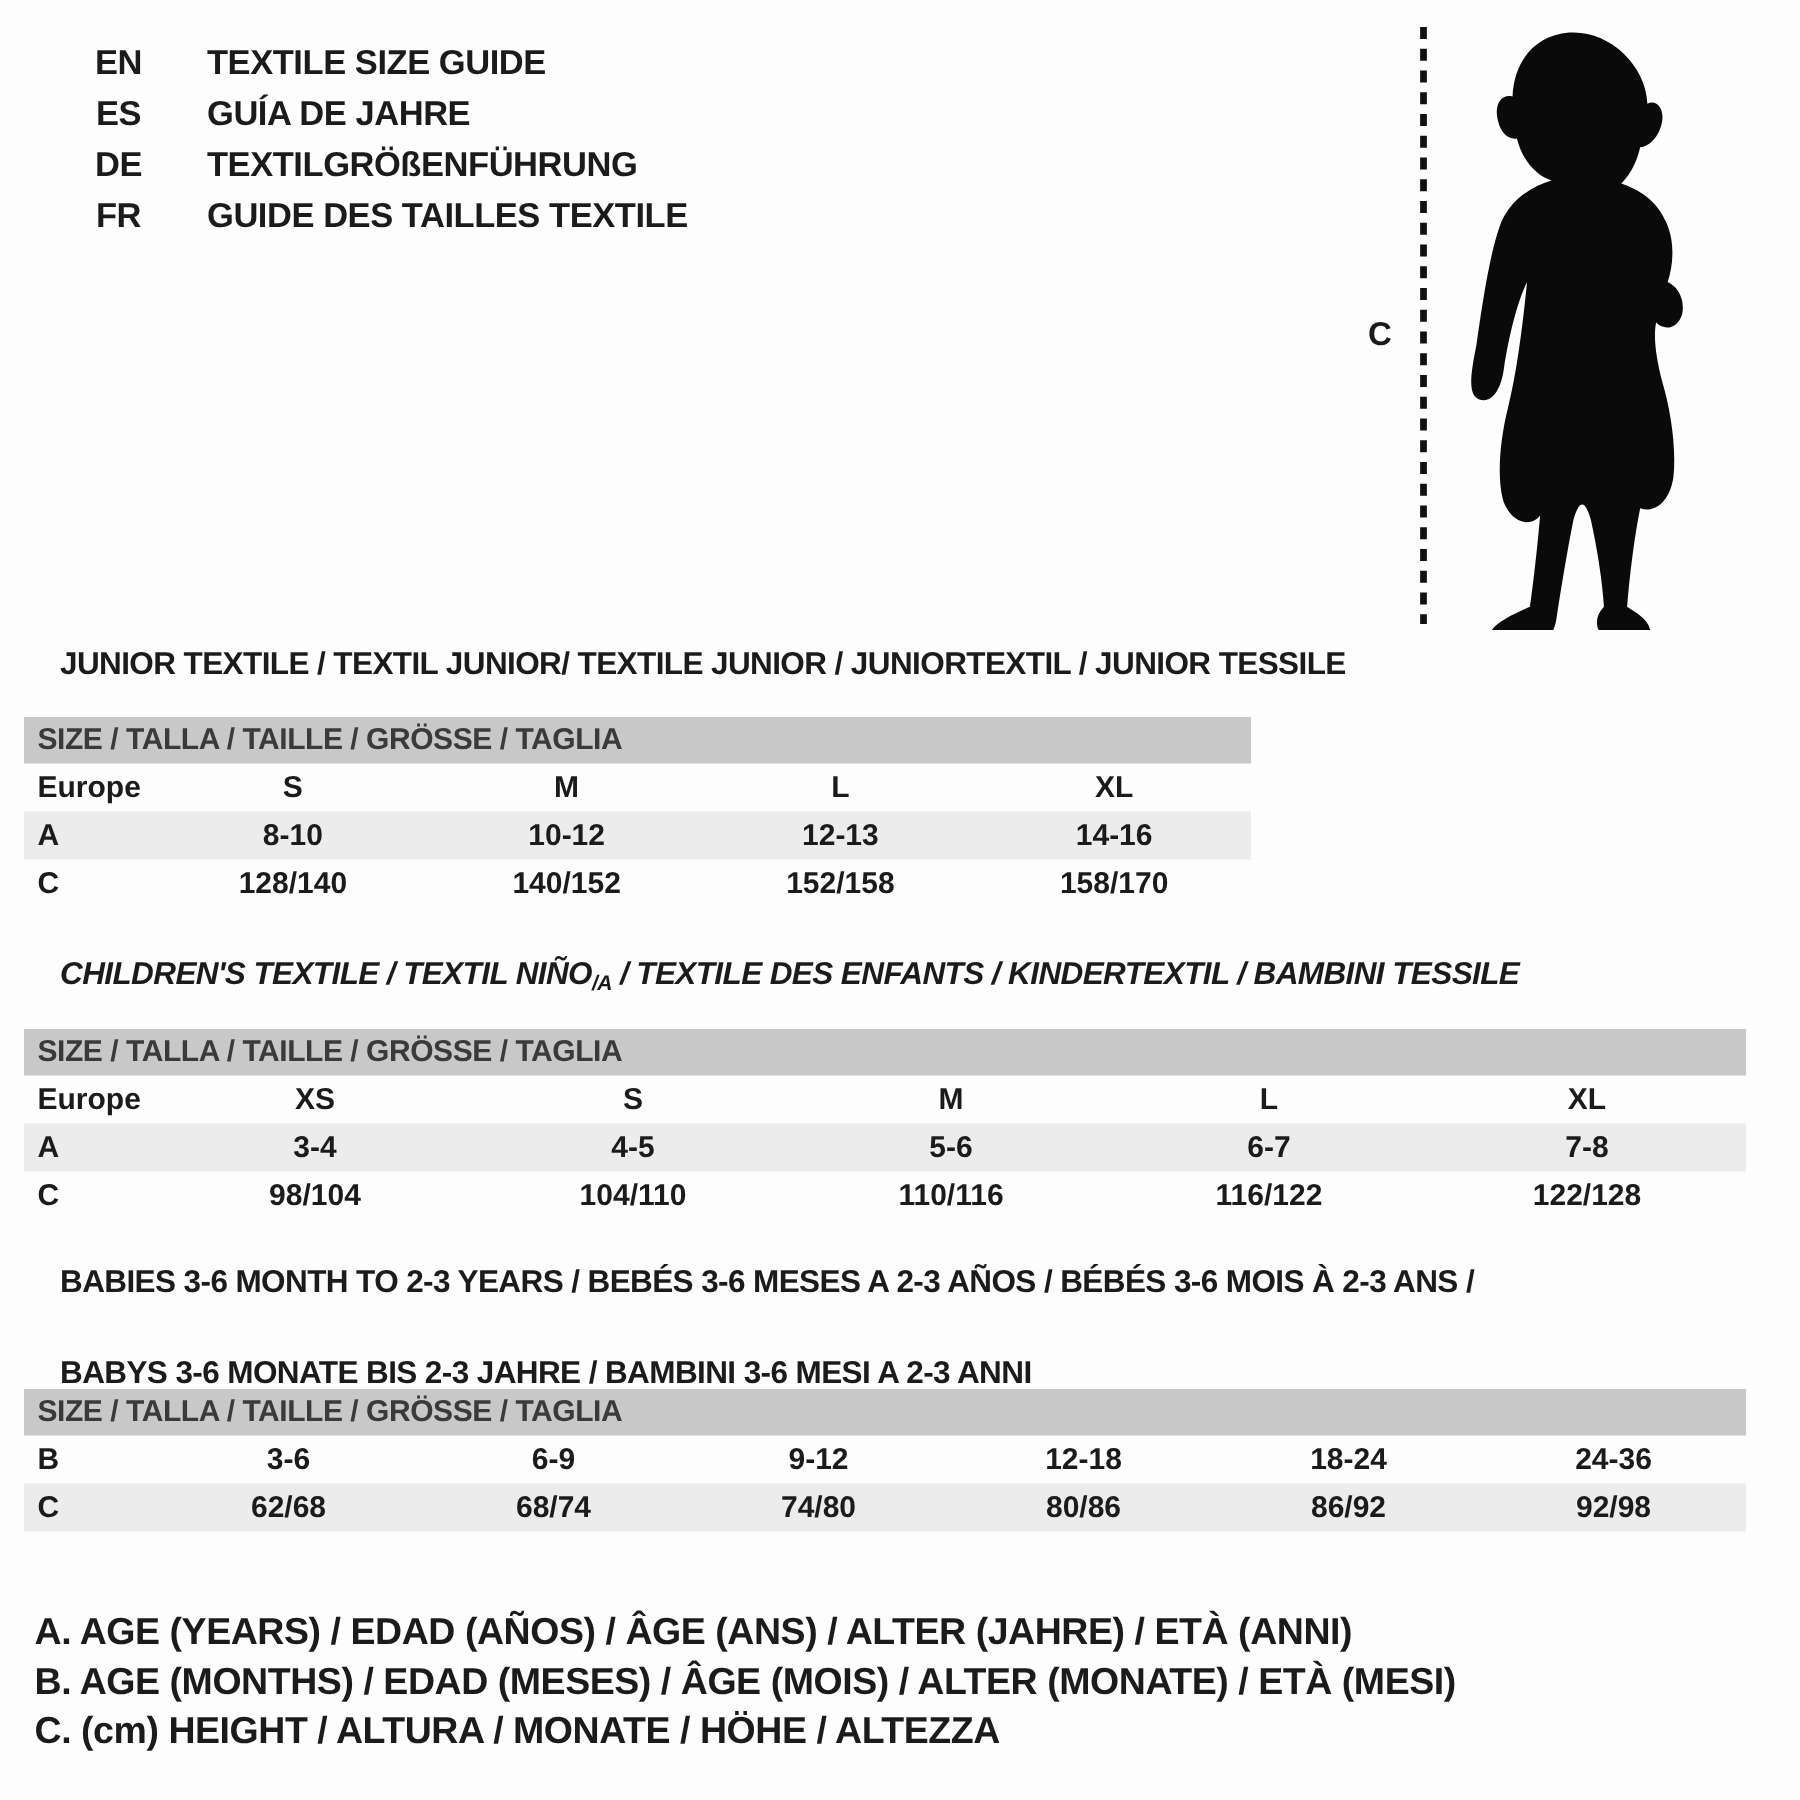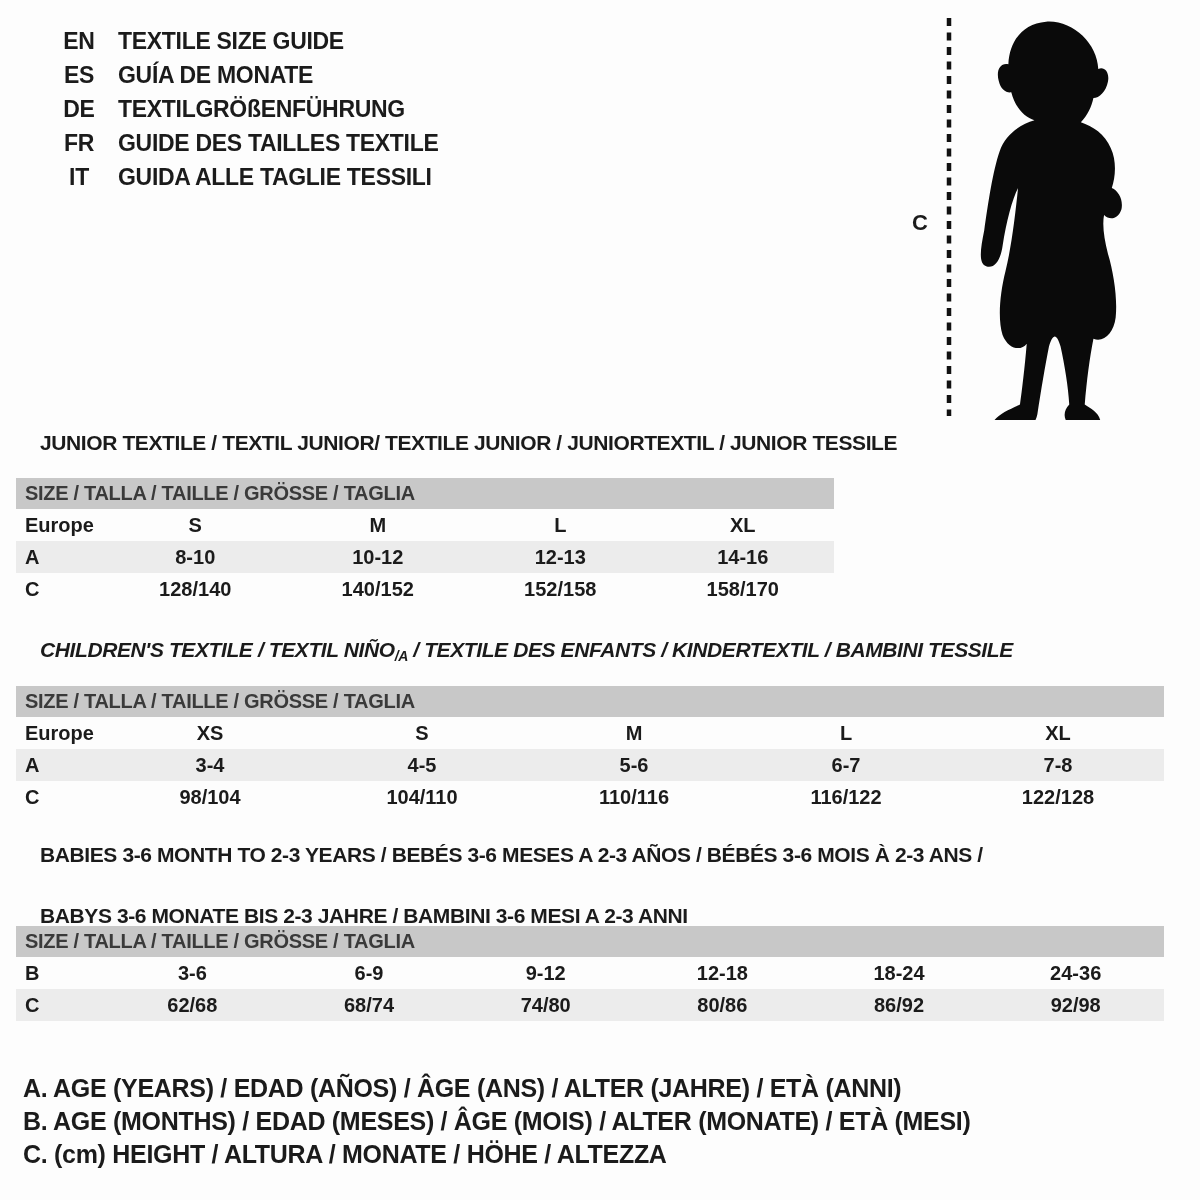--- a/index.html
+++ b/index.html
@@ -9,21 +9,21 @@
     font-family: "Liberation Sans", sans-serif;
     font-weight: 700;
     color: #1b1b1b;
     position: relative;
     overflow: hidden;
   }
   
   .lang-block { position: absolute; left: 40px; top: 24px; text-align: center; }
   .lang-row { display: flex; font-size: 23px; line-height: 34px; letter-spacing: -0.3px; }
   .lang-code { width: 78px; flex: 0 0 78px; }
-  .lang-label { white-space: nowrap; }
+  .lang-label { white-space: nowrap; margin-left: 20px; }
 
   
   .measure-c { position: absolute; left: 912px; top: 210px; font-size: 22px; }
   .dash-line { position: absolute; left: 944px; top: 16px; }
   .figure { position: absolute; left: 960px; top: 14px; }
 
   
   .section-title {
     position: absolute; left: 40px;
     font-size: 21px; letter-spacing: -0.4px; white-space: nowrap;
@@ -49,33 +49,29 @@
 </head>
 <body>
 
 <div class="lang-block">
   <div class="lang-row">
     <span class="lang-code">EN</span>
     <span class="lang-label">TEXTILE SIZE GUIDE</span>
   </div>
   <div class="lang-row">
     <span class="lang-code">ES</span>
-    <span class="lang-label">GUÍA DE MONATE</span>
+    <span class="lang-label">GUÍA DE JAHRE</span>
   </div>
   <div class="lang-row">
     <span class="lang-code">DE</span>
     <span class="lang-label">TEXTILGRÖßENFÜHRUNG</span>
   </div>
   <div class="lang-row">
     <span class="lang-code">FR</span>
     <span class="lang-label">GUIDE DES TAILLES TEXTILE</span>
-  </div>
-  <div class="lang-row">
-    <span class="lang-code">IT</span>
-    <span class="lang-label">GUIDA ALLE TAGLIE TESSILI</span>
   </div>
 </div>
 
 <div class="measure-c">C</div>
 
 <svg class="dash-line" width="10" height="402" viewBox="0 0 10 402">
   <line x1="5" y1="2" x2="5" y2="400" stroke="#111" stroke-width="4.5" stroke-dasharray="8 6.5"></line>
 </svg>
 
 <svg class="figure" width="176" height="406" viewBox="0 0 180 420" preserveAspectRatio="xMidYMid meet">

